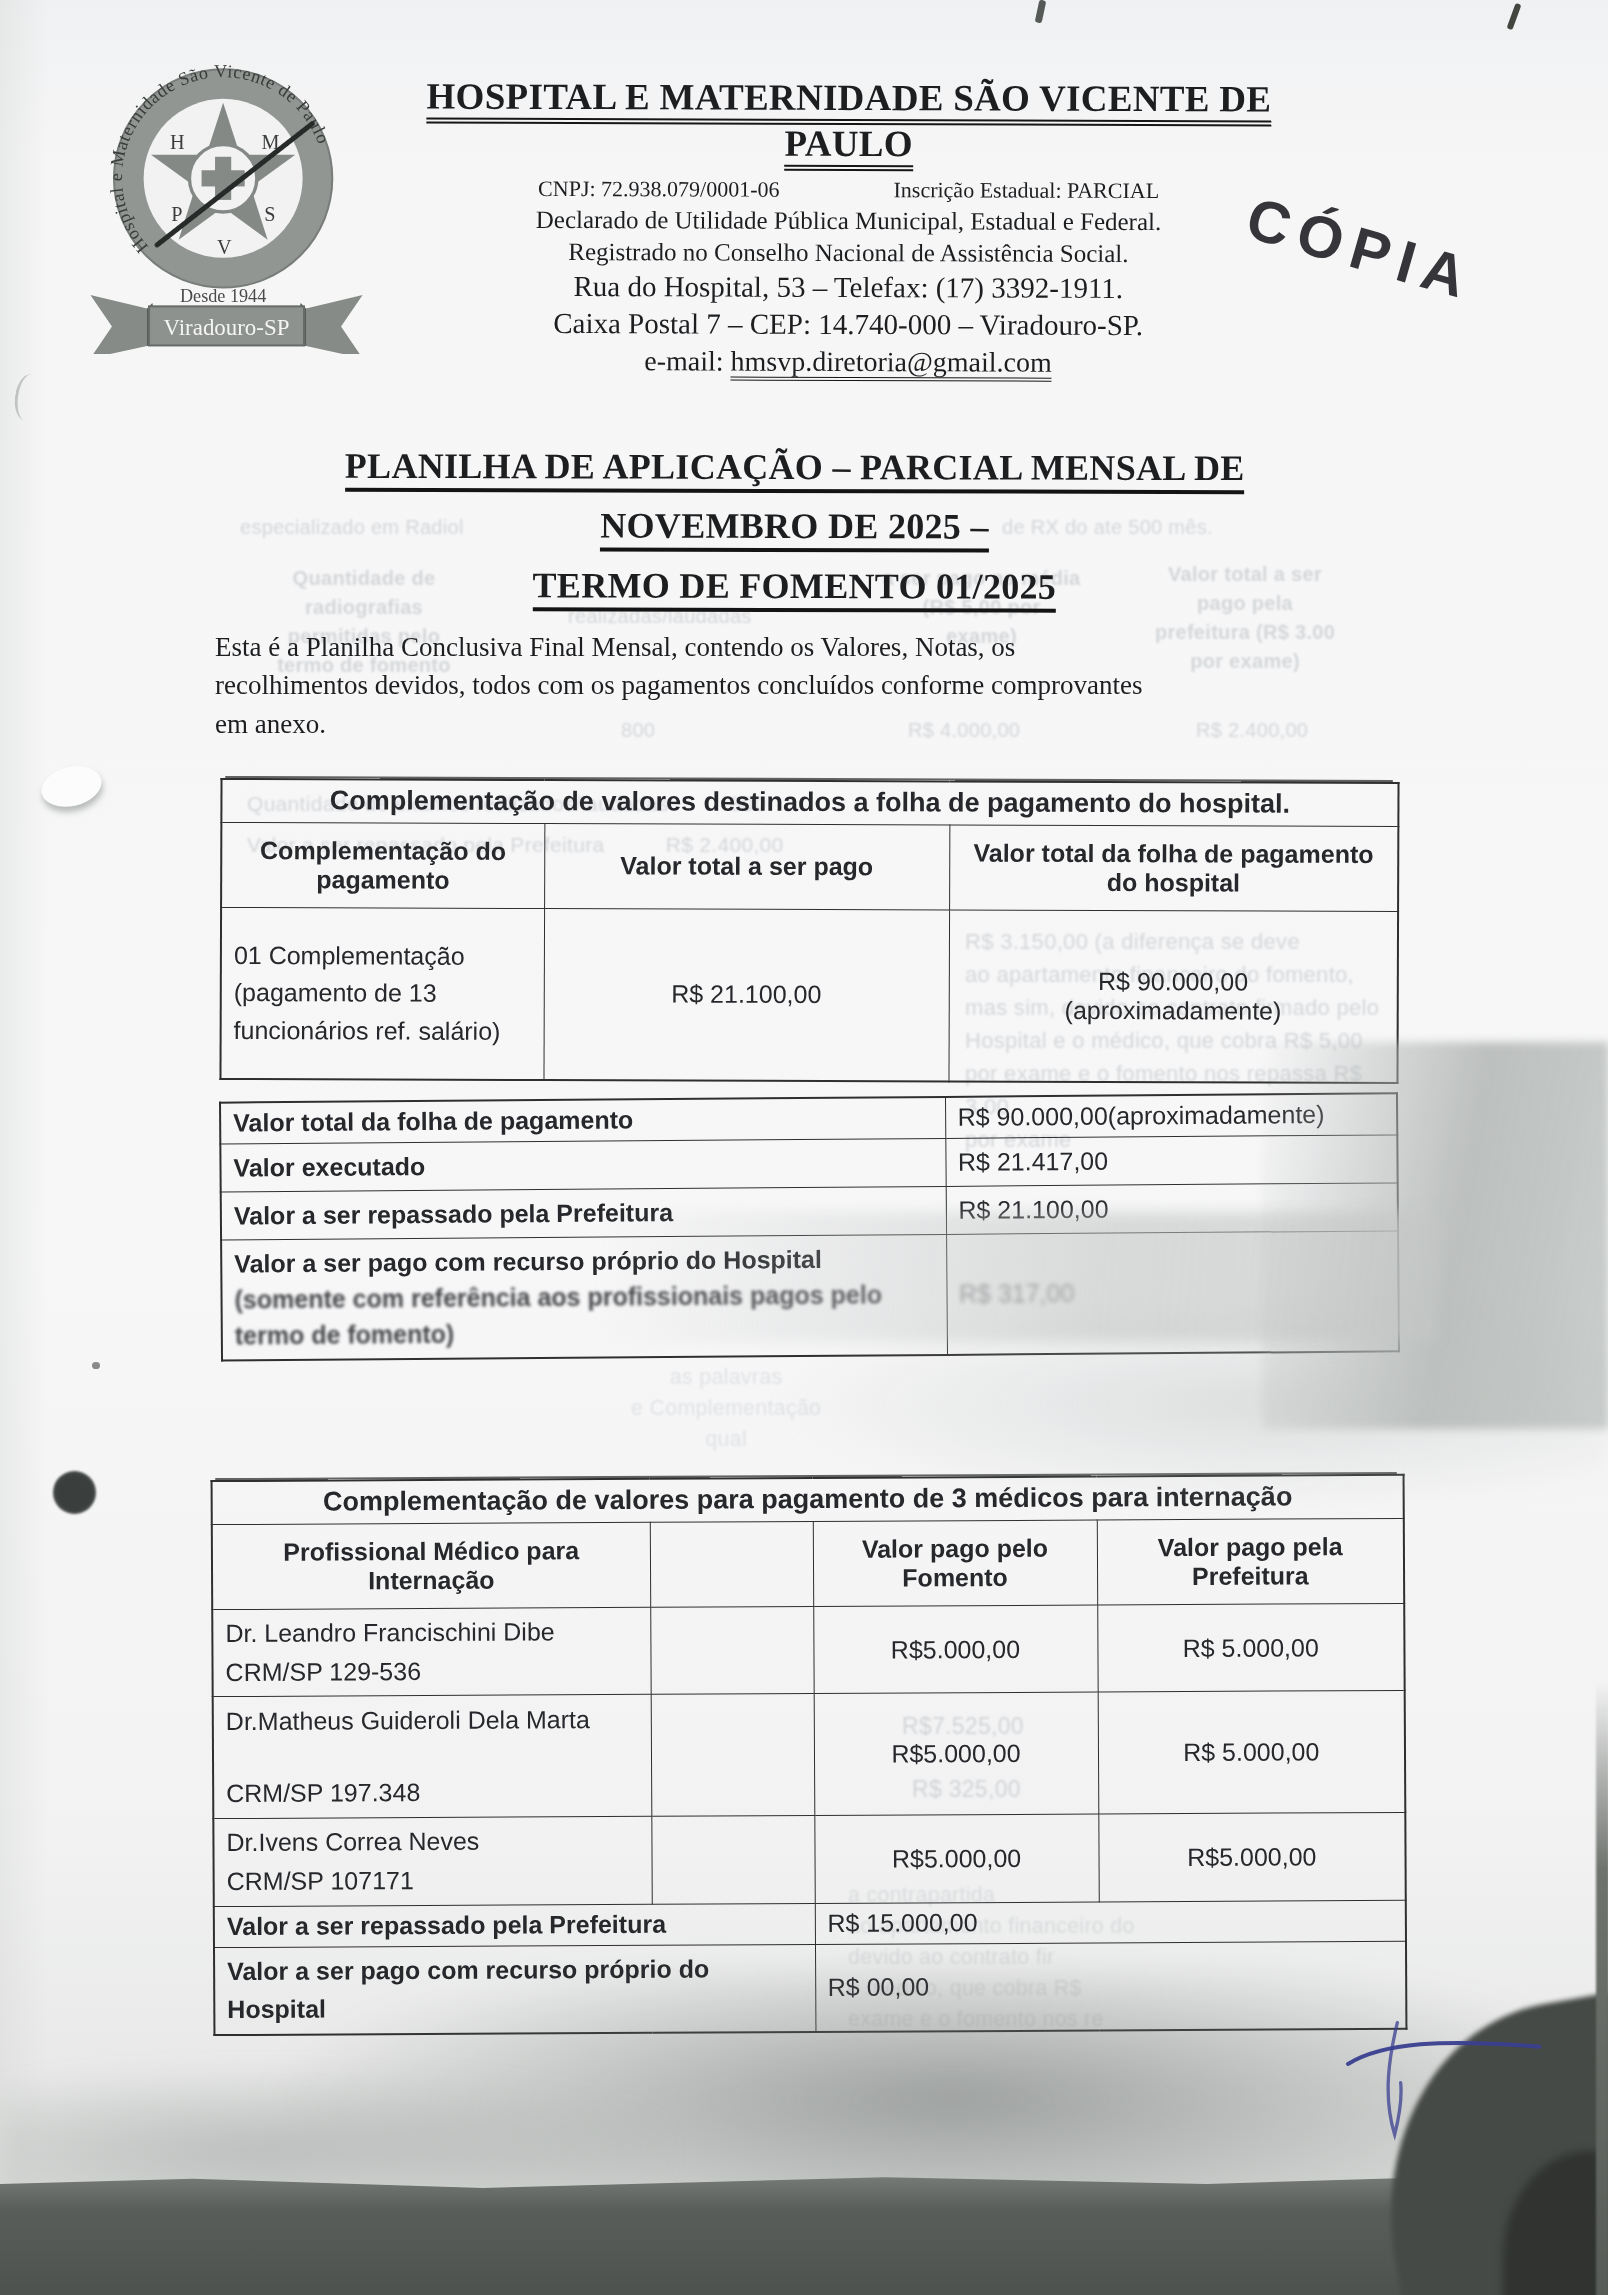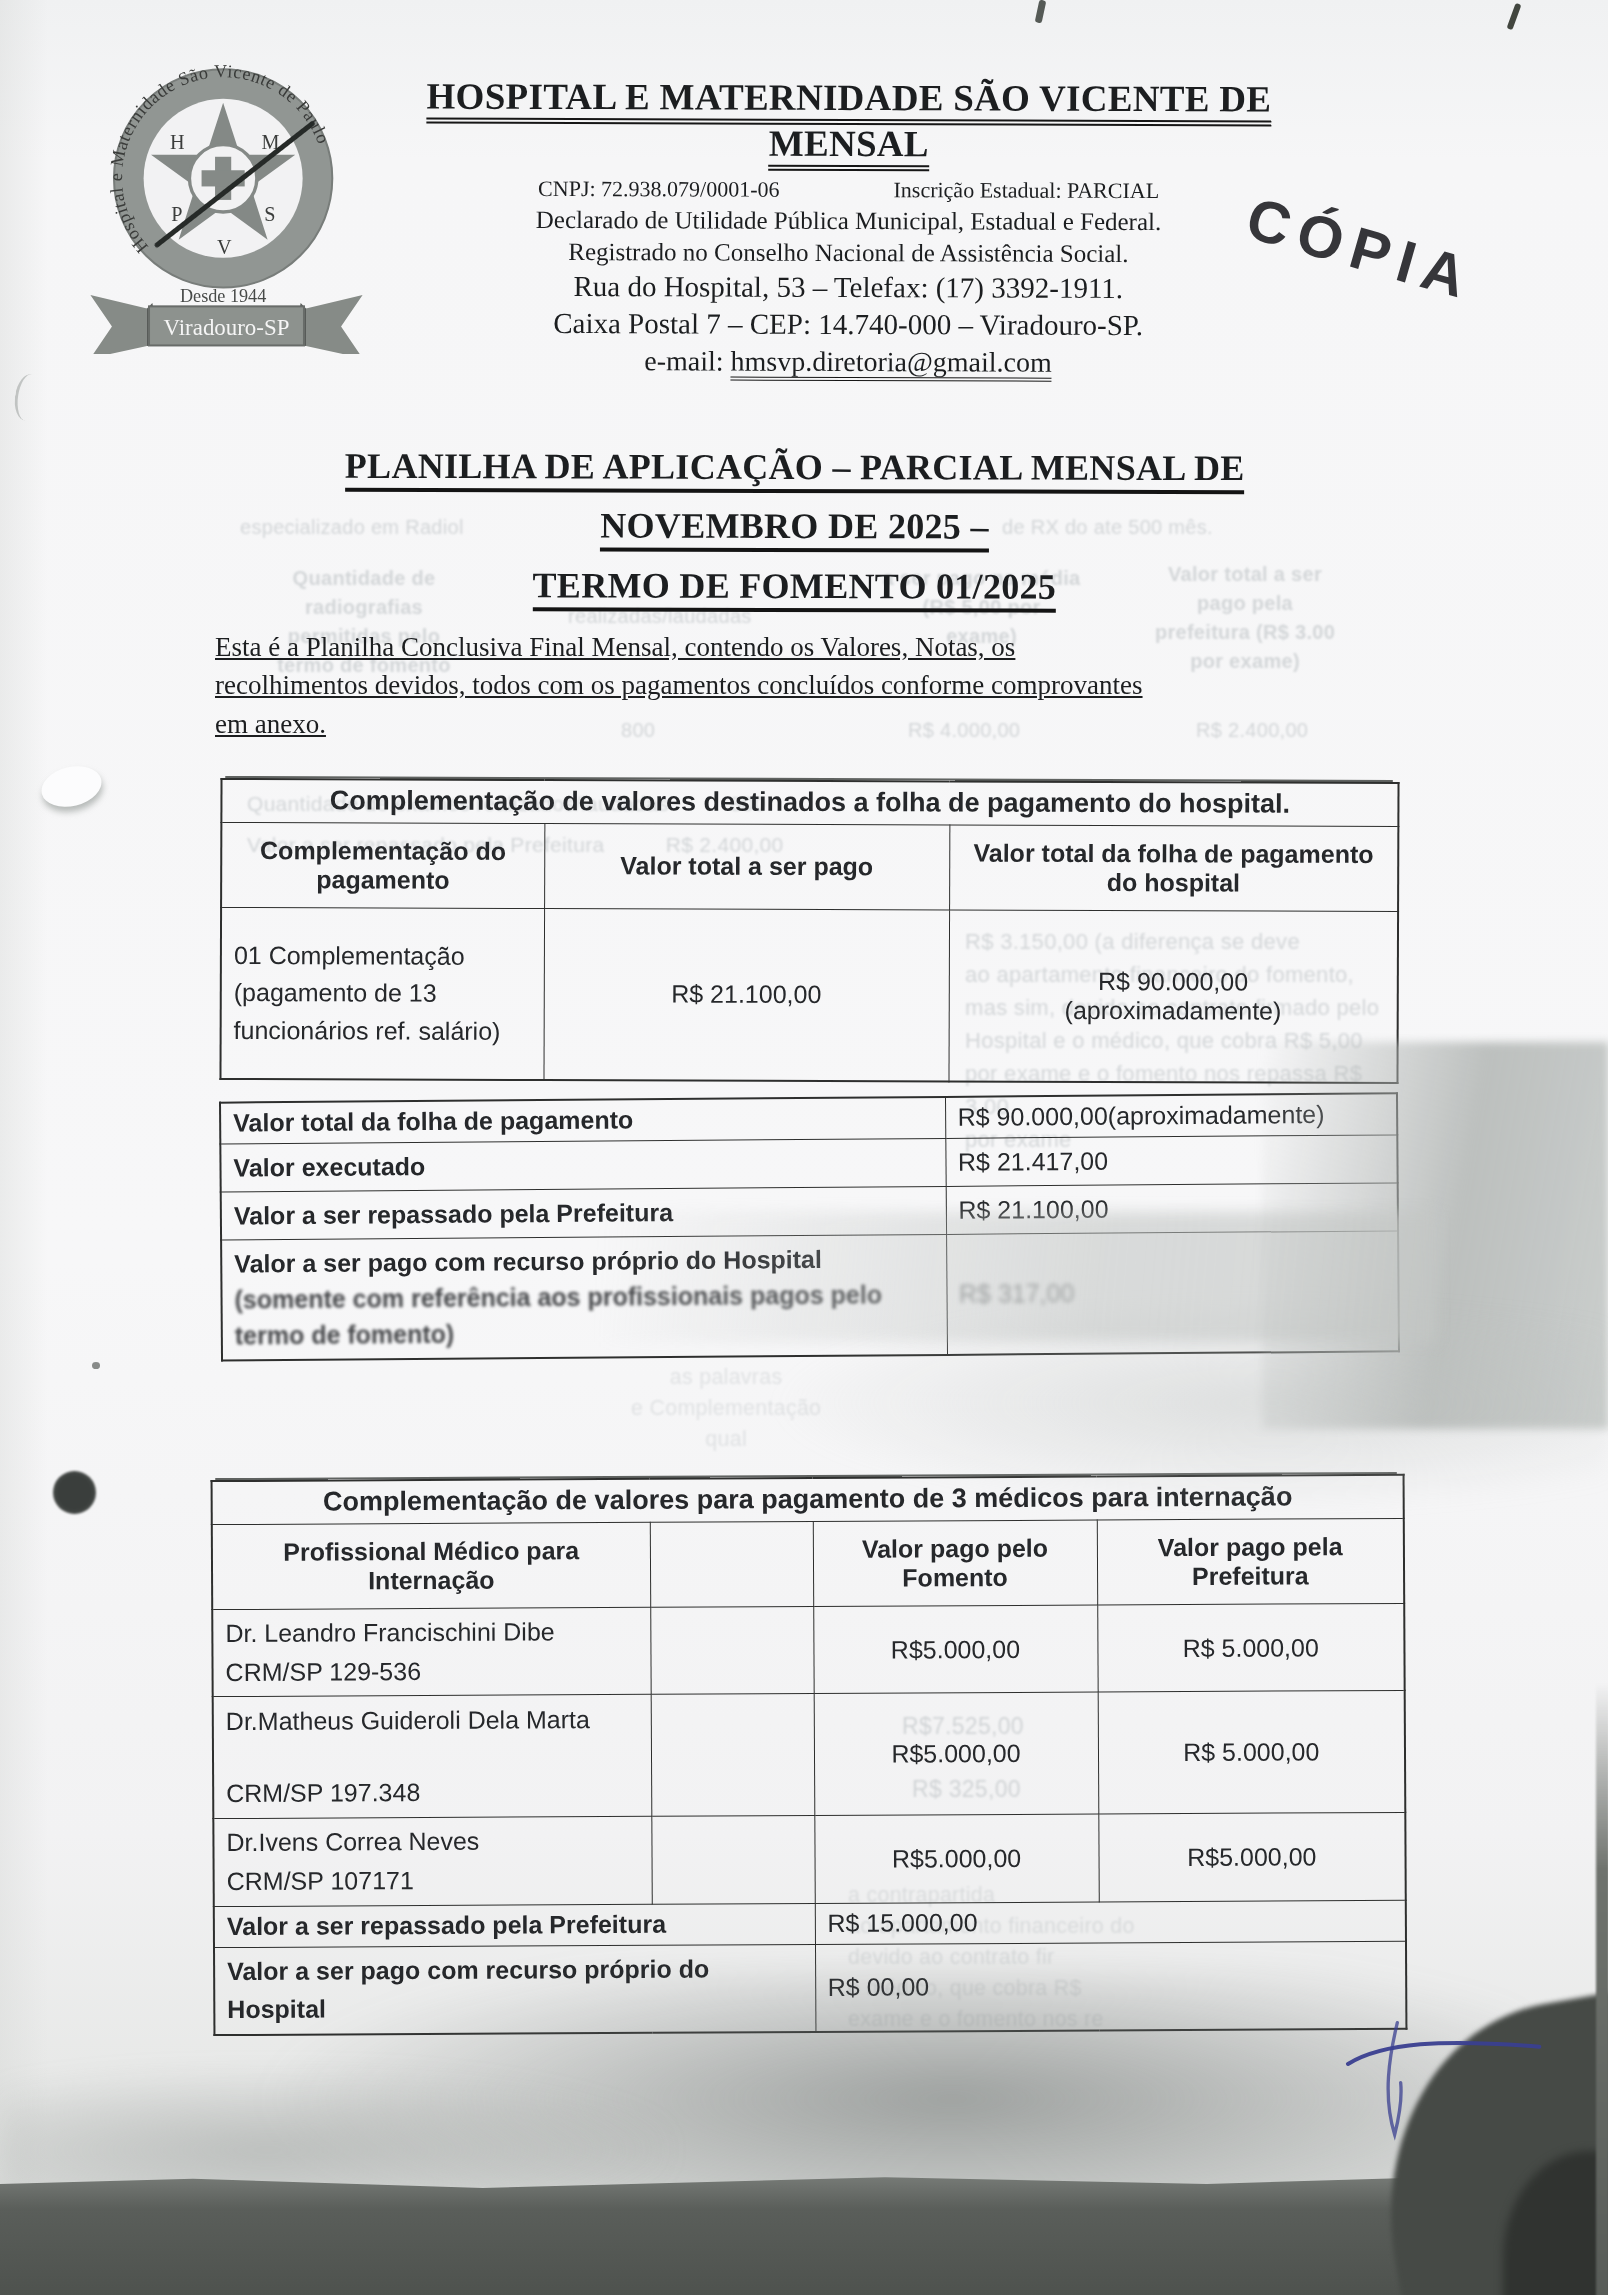--- a/index.html
+++ b/index.html
@@ -27,21 +27,21 @@
   .h-email{font-size:28px;margin-top:5.3px;}
   .h-email .u2{border-bottom:4.7px double #161616;padding-bottom:0px;}
   #stamp{position:absolute;left:1244px;top:215px;z-index:7;
     font-family:"Liberation Sans",sans-serif;font-weight:600;font-size:59px;color:#26262a;
     letter-spacing:9.4px;transform:rotate(16deg);opacity:.92;}
   
   #doctitle{position:absolute;left:200px;top:446px;width:1189px;text-align:center;z-index:3;transform:rotate(.15deg);}
   #doctitle .line{font-size:36px;font-weight:bold;margin-bottom:17.4px;letter-spacing:0.3px;}
   #doctitle .line span{border-bottom:4px solid #141414;padding-bottom:2px;}
   #intro{position:absolute;left:215px;top:628px;width:1189px;z-index:3;
-    font-size:27px;line-height:1.42;white-space:pre-line;text-decoration:underline;}
+    font-size:27px;line-height:1.42;white-space:pre-line;}
   
   .tblwrap{position:absolute;z-index:3;}
   #t1{left:220px;top:780px;width:1177px;transform:rotate(.2deg);box-shadow:0 -6.7px 0 -4.7px #606361;}
   #t2{left:220px;top:1097px;width:1177px;transform:rotate(-.45deg);}
   #t3{left:212px;top:1477px;width:1191px;transform:rotate(-.3deg);box-shadow:0 -6.7px 0 -4.7px #606361;}
   table.doc{border-collapse:collapse;width:100%;table-layout:fixed;
     font-family:"Liberation Sans",sans-serif;color:#26282b;font-size:25px;}
   table.doc td{border:1.3px solid #2e2f2e;padding:5.3px 12px;vertical-align:middle;overflow:hidden;}
   table.doc{border:2px solid #2e2f2e;}
   td.cap{font-weight:bold;text-align:center;font-size:27px;padding:6.7px 4px;}
@@ -182,21 +182,21 @@
     <polygon points="92,408 100,400 110,462 92,464" fill="#4c504d"></polygon>
     <polygon points="328,408 320,400 310,462 328,464" fill="#4c504d"></polygon>
     <rect x="95" y="405" width="230" height="58" fill="#868b87" stroke="#5e625f" stroke-width="3"></rect>
     <text x="210" y="448" text-anchor="middle" font-family="Liberation Serif, serif" font-size="34" fill="#f5f5f5" id="banner-text-node">Viradouro-SP</text>
   </g>
 </svg>
 <div id="logo-strike"></div>
 
 <div id="head">
   <div class="h-title"><span class="u">HOSPITAL E MATERNIDADE SÃO VICENTE DE</span></div>
-  <div class="h-title"><span class="u">MENSAL</span></div>
+  <div class="h-title"><span class="u">PAULO</span></div>
   <div class="h-row">
     <span>CNPJ: 72.938.079/0001-06</span>
     <span>Inscrição Estadual: PARCIAL</span>
   </div>
   <div class="h-sm">Declarado de Utilidade Pública Municipal, Estadual e Federal.</div>
   <div class="h-sm">Registrado no Conselho Nacional de Assistência Social.</div>
   <div class="h-lg">Rua do Hospital, 53 – Telefax: (17) 3392-1911.</div>
   <div class="h-lg">Caixa Postal 7 – CEP: 14.740-000 – Viradouro-SP.</div>
   <div class="h-email"><span>e-mail: </span><span class="u2">hmsvp.diretoria@gmail.com</span></div>
 </div>

